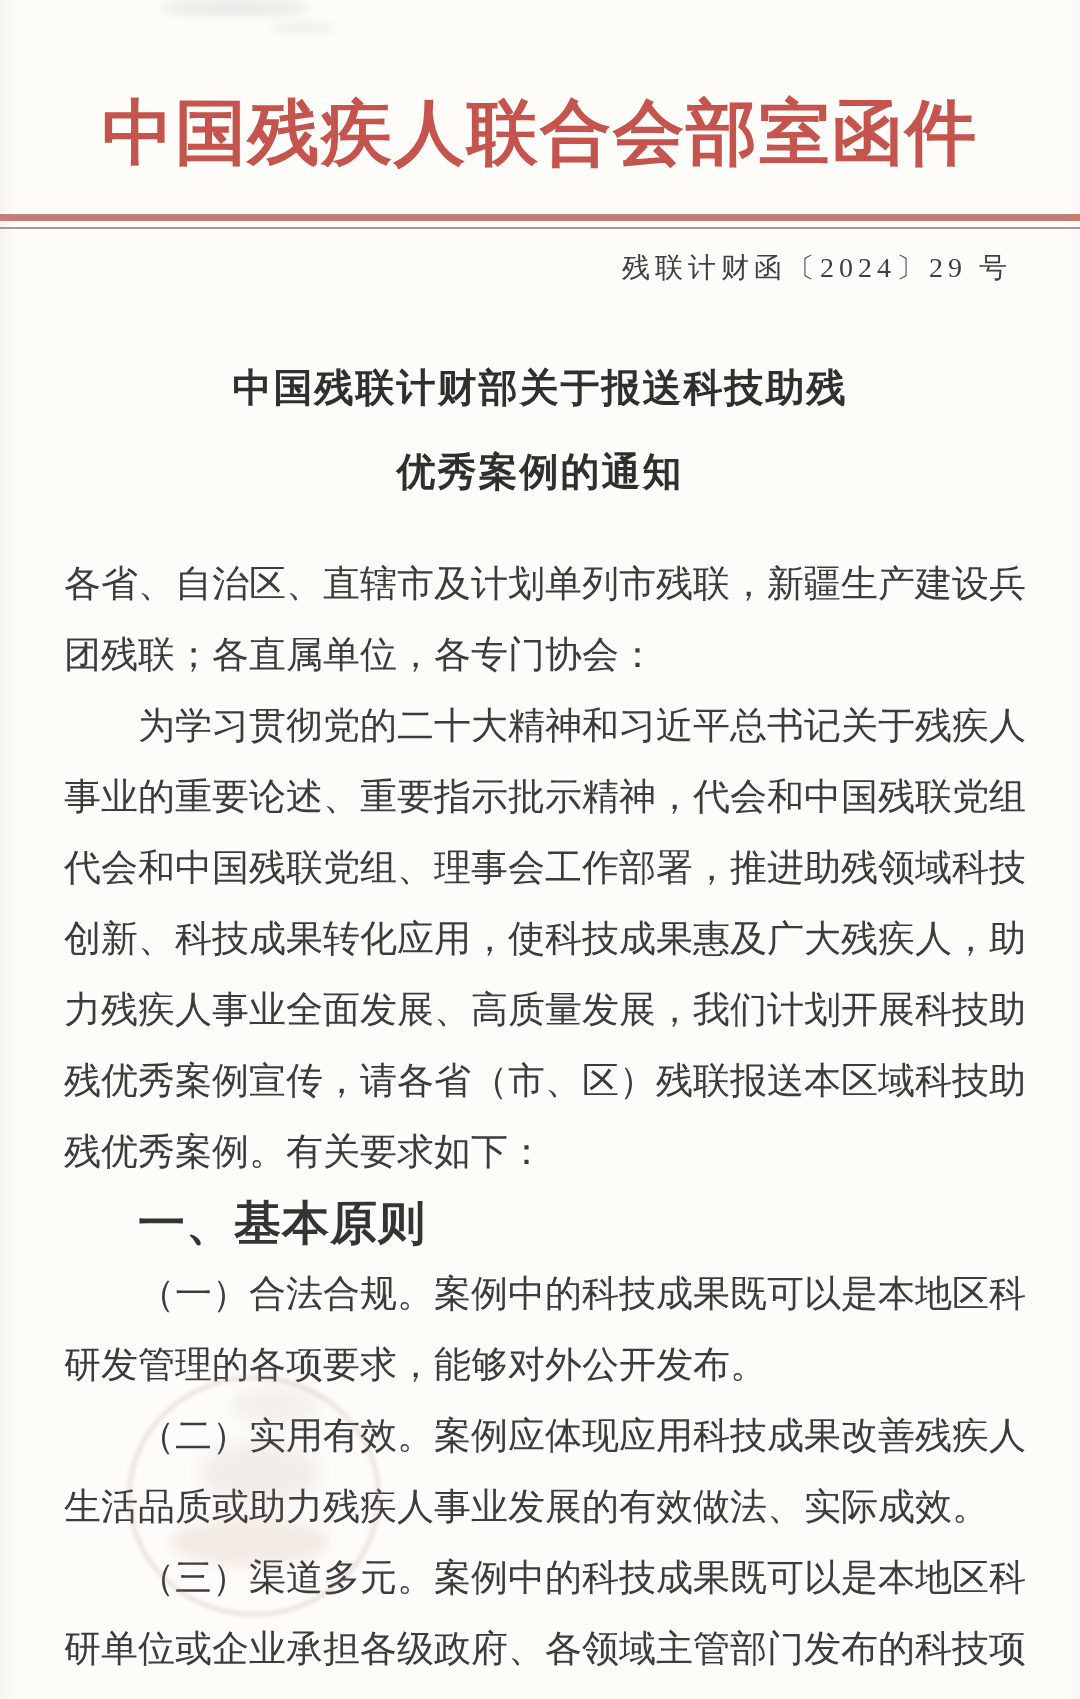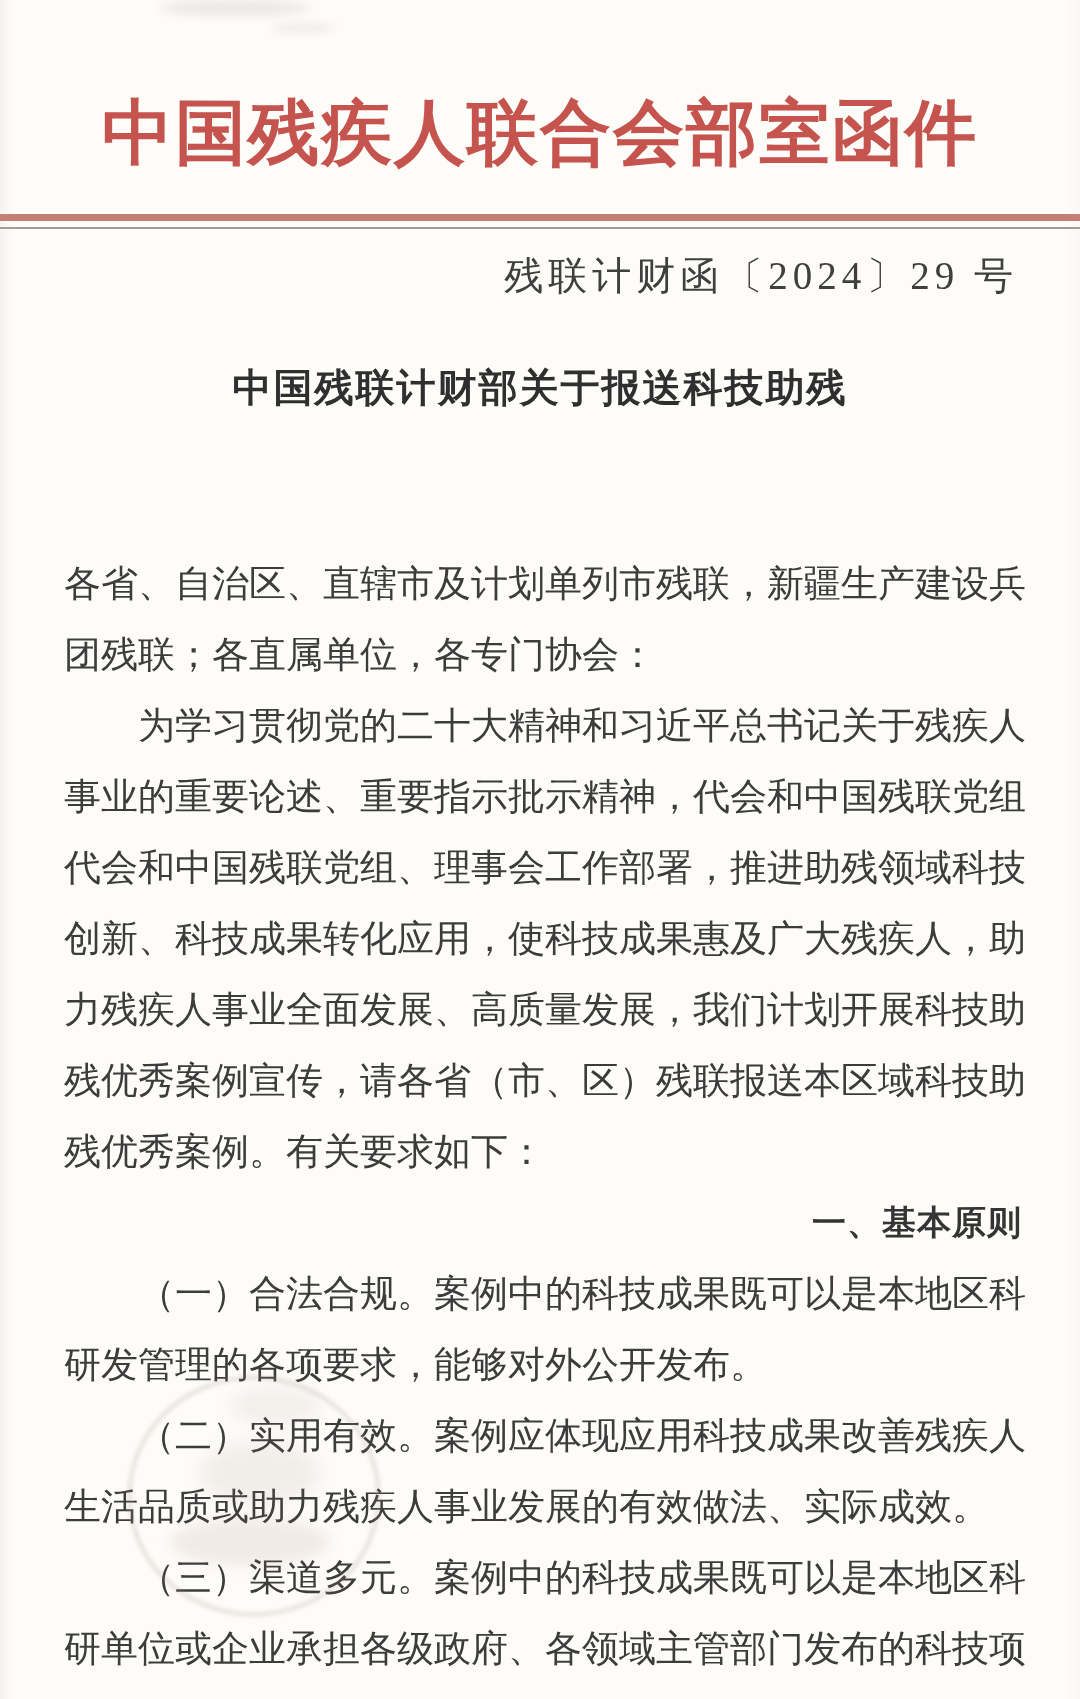--- a/index.html
+++ b/index.html
@@ -34,43 +34,43 @@
   }
   .rule-thick {
     position: absolute; top: 214px; left: 0; width: 100%; height: 7px;
     background: #c57d76;
   }
   .rule-thin {
     position: absolute; top: 227px; left: 0; width: 100%; height: 2px;
     background: #a59a94;
   }
   .doc-number {
-    position: absolute; top: 249px; right: 62px;
-    font-size: 39px; color: #3f3f3f; letter-spacing: 5px;
+    position: absolute; top: 249px; right: 68px;
+    font-size: 28px; color: #3f3f3f; letter-spacing: 5px;
     white-space: nowrap;
   }
   .doc-title {
     position: absolute; top: 346px; left: 0; width: 100%;
     text-align: center;
     font-size: 39px; font-weight: 600; color: #2f2f2f;
     line-height: 84px; letter-spacing: 2px;
   }
   .body-text {
     position: absolute; top: 548px; left: 64px; width: 958px;
     font-size: 37px; color: #3c3c3c;
     letter-spacing: 0px;
   }
   .line {
     height: 71px; line-height: 71px;
     white-space: nowrap;
   }
-  .indent { padding-left: 74px; text-align: right; }
+  .indent { padding-left: 74px; }
   .heading {
     font-family: "Liberation Sans", "DejaVu Sans", sans-serif;
-    font-weight: bold; font-size: 34px; color: #343434;
+    font-weight: bold; font-size: 47px; color: #343434;
     letter-spacing: 1px;
   }
   
   .seal-ring {
     position: absolute; left: 128px; top: 1376px; width: 252px; height: 240px;
     border: 3px solid rgba(172,148,138,0.35);
     border-radius: 50%;
     filter: blur(2px);
   }
   .seal-blob-1 {
@@ -96,20 +96,21 @@
 
   <div class="letterhead">中国残疾人联合会部室函件</div>
 
   <div class="rule-thick"></div>
   <div class="rule-thin"></div>
 
   <div class="doc-number">残联计财函〔2024〕29 号</div>
 
   <div class="doc-title">
     <div>中国残联计财部关于报送科技助残</div>
+    <div>优秀案例的通知</div>
   </div>
 
   <div class="body-text">
     <div class="line">各省、自治区、直辖市及计划单列市残联，新疆生产建设兵</div>
     <div class="line">团残联；各直属单位，各专门协会：</div>
     <div class="line indent">为学习贯彻党的二十大精神和习近平总书记关于残疾人</div>
     <div class="line">事业的重要论述、重要指示批示精神，代会和中国残联党组</div>
     <div class="line">代会和中国残联党组、理事会工作部署，推进助残领域科技</div>
     <div class="line">创新、科技成果转化应用，使科技成果惠及广大残疾人，助</div>
     <div class="line">力残疾人事业全面发展、高质量发展，我们计划开展科技助</div>

